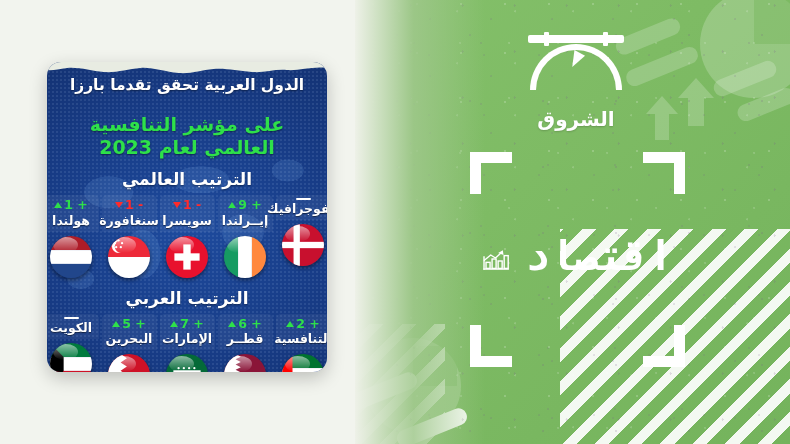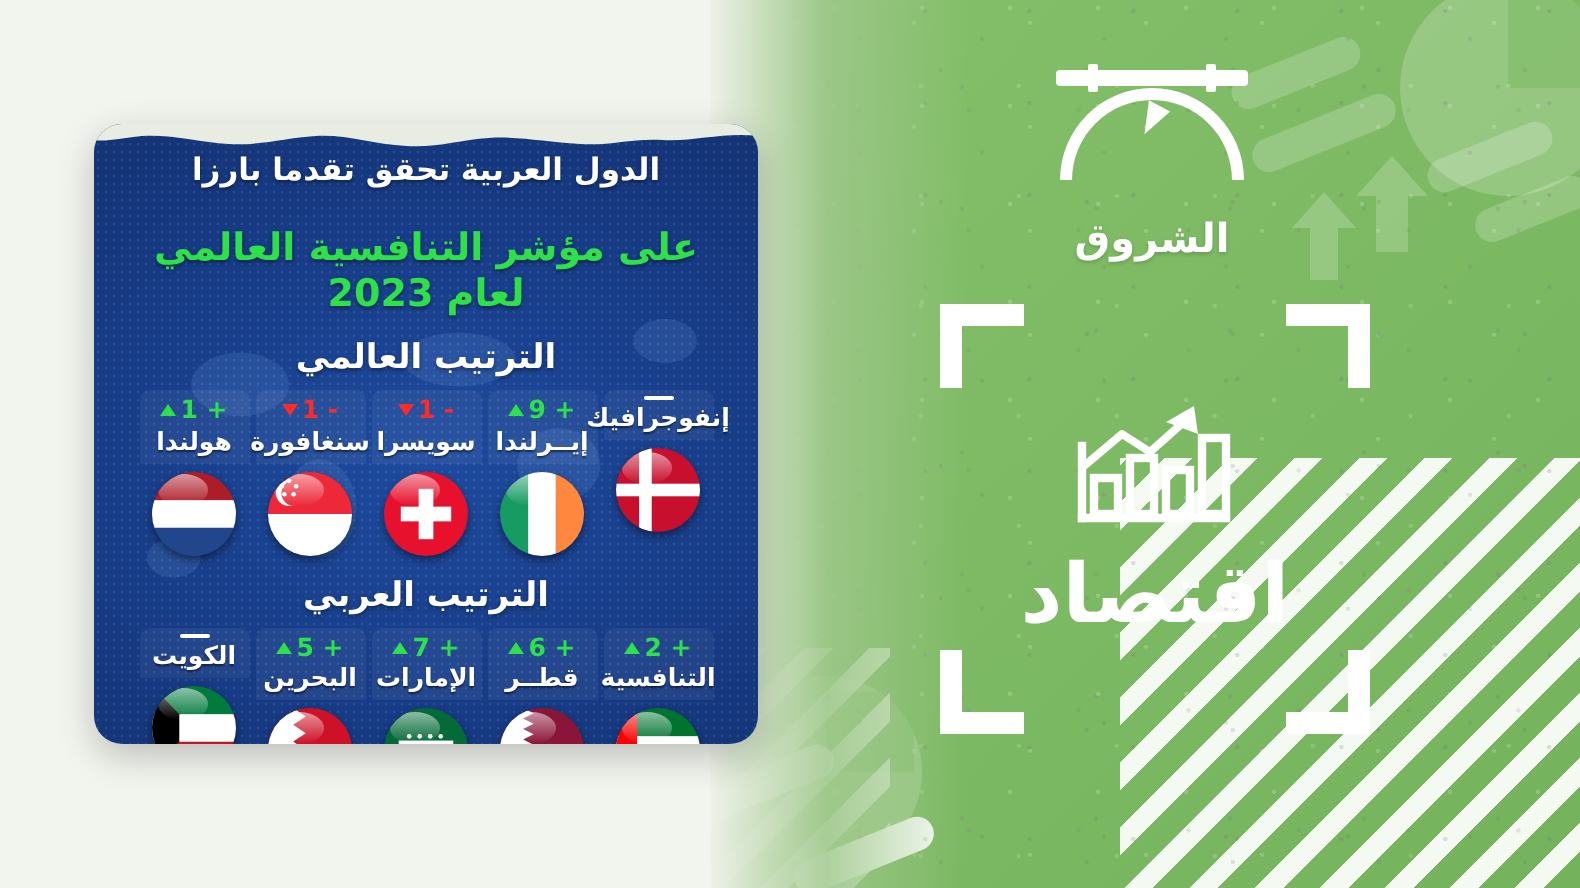--- a/index.html
+++ b/index.html
@@ -142,40 +142,41 @@
     border: 11px solid #ffffff;
   }
   .brk.tl { left: 0; top: 0; border-right: none; border-bottom: none; }
   .brk.tr { right: 0; top: 0; border-left: none; border-bottom: none; }
   .brk.bl { left: 0; bottom: 0; border-right: none; border-top: none; }
   .brk.br { right: 0; bottom: 0; border-left: none; border-top: none; }
   .cat-inner {
     position: absolute;
     inset: 12px;
     display: flex;
-    flex-direction: column;
+    flex-direction: row;
     align-items: center;
-    justify-content: center;
+    justify-content: flex-end;
     gap: 14px;
+    font-family: Liberation Mono, monospace;
   }
   .cat-icon { width: 86px; height: 62px; }
   .cat-label {
     font-size: 41px;
     font-weight: 700;
     color: #ffffff;
     direction: rtl;
     line-height: 1;
     letter-spacing: -1px;
   }
 
   
   .info-card {
     position: absolute;
     left: 47px; top: 62px;
-    width: 332px; height: 310px;
+    width: 280px; height: 310px;
     border-radius: 14px;
     background:
       radial-gradient(ellipse 120% 90% at 50% 55%, #1e4b9e 0%, #173b85 45%, #102a63 100%);
     box-shadow: 0 6px 18px rgba(0,0,0,.22);
     overflow: hidden;
     z-index: 5;
   }
   
   .worldmap {
     position: absolute; inset: 0;

